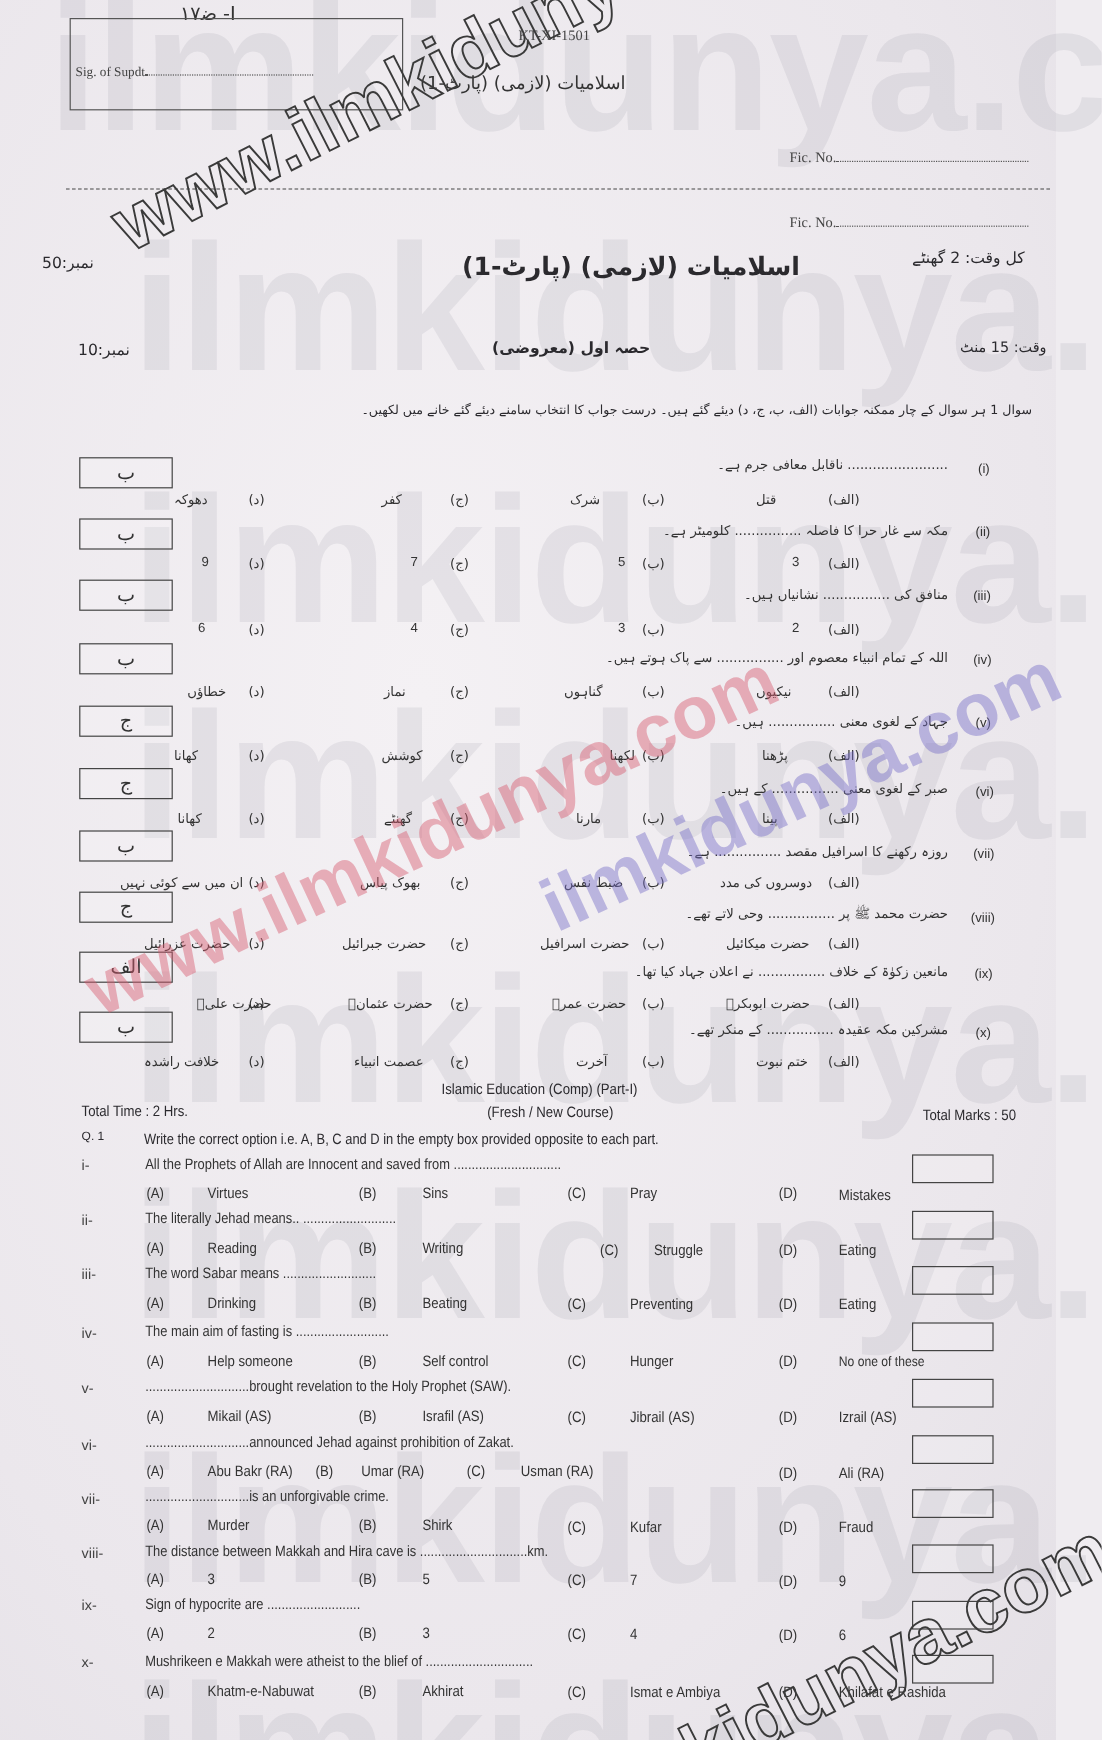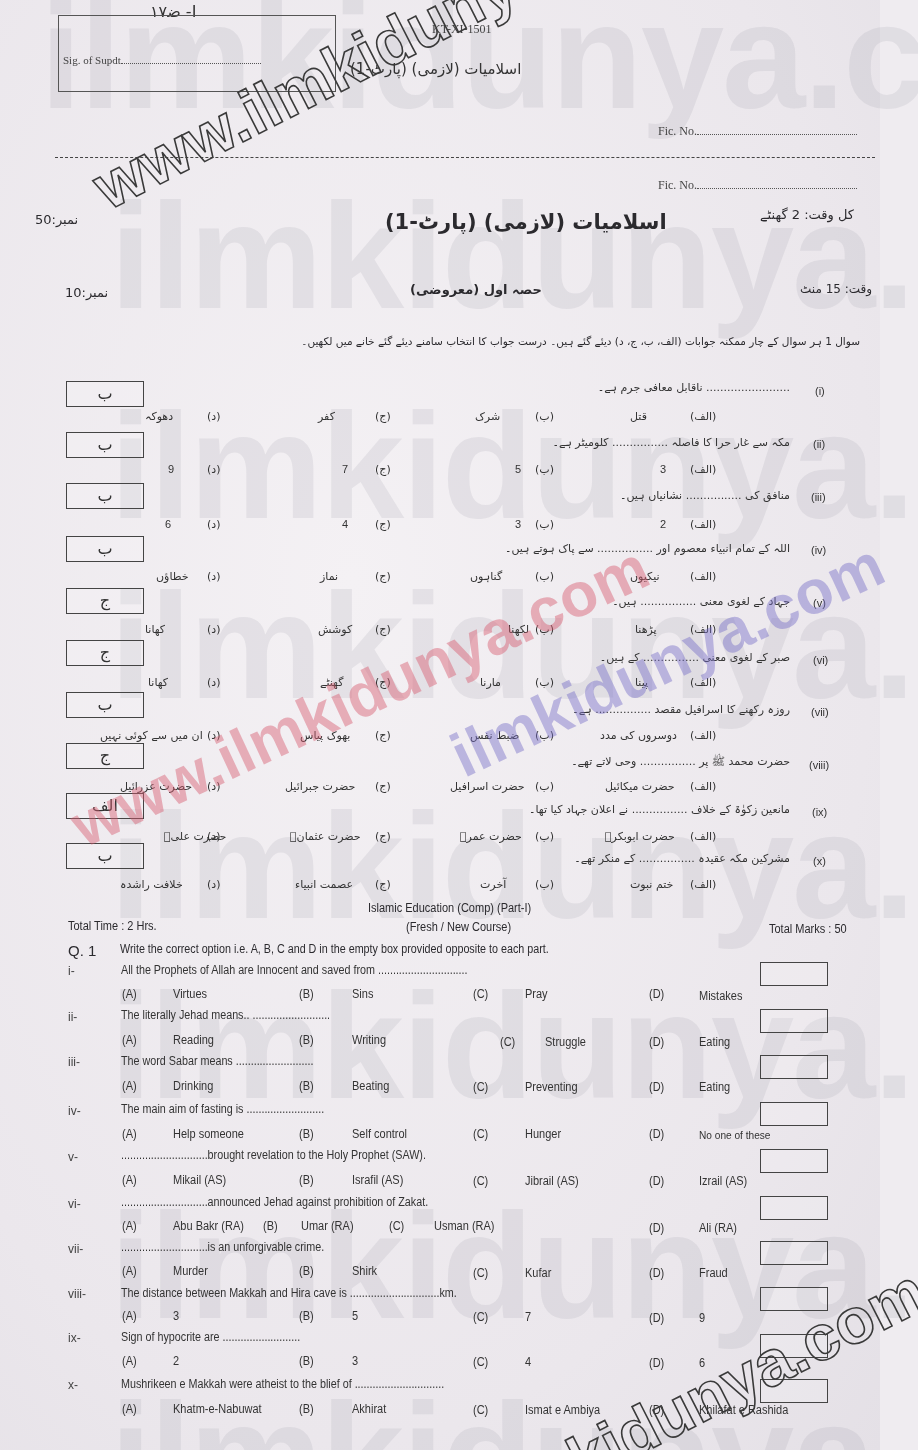--- a/index.html
+++ b/index.html
@@ -220,21 +220,21 @@
   <div class="uopt urdu" style="left:480px; top:878px;">آخرت</div>
   <div class="uopt urdu" style="left:375px; top:878px;">(ج)</div>
   <div class="uopt urdu" style="left:295px; top:878px;">عصمت انبیاء</div>
   <div class="uopt urdu" style="left:207px; top:878px;">(د)</div>
   <div class="uopt urdu" style="left:120px; top:878px;">خلافت راشدہ</div>
 
   <div class="abs" style="left:368px; top:901px; font-size:12.5px; transform:scaleX(0.88); transform-origin:left;">Islamic Education (Comp) (Part-I)</div>
   <div class="abs" style="left:68px; top:919px; font-size:12.5px; transform:scaleX(0.88); transform-origin:left;">Total Time : 2 Hrs.</div>
   <div class="abs" style="left:406px; top:920px; font-size:12.5px; transform:scaleX(0.88); transform-origin:left;">(Fresh / New Course)</div>
   <div class="abs" style="left:769px; top:922px; font-size:12.5px; transform:scaleX(0.88); transform-origin:left;">Total Marks : 50</div>
-  <div class="abs" style="left:68px; top:942px; font-size:15px;">Q. 1</div>
+  <div class="abs" style="left:68px; top:942px; font-size:10px;">Q. 1</div>
   <div class="abs" style="left:120px; top:942px; font-size:12.5px; white-space:nowrap; transform:scaleX(0.86); transform-origin:left;">Write the correct option i.e. A, B, C and D in the empty box provided opposite to each part.</div>
 
   <div class="ans-e" style="top:962px;"></div>
   <div class="ans-e" style="top:1009px;"></div>
   <div class="ans-e" style="top:1055px;"></div>
   <div class="ans-e" style="top:1102px;"></div>
   <div class="ans-e" style="top:1149px;"></div>
   <div class="ans-e" style="top:1196px;"></div>
   <div class="ans-e" style="top:1241px;"></div>
   <div class="ans-e" style="top:1287px;"></div>

